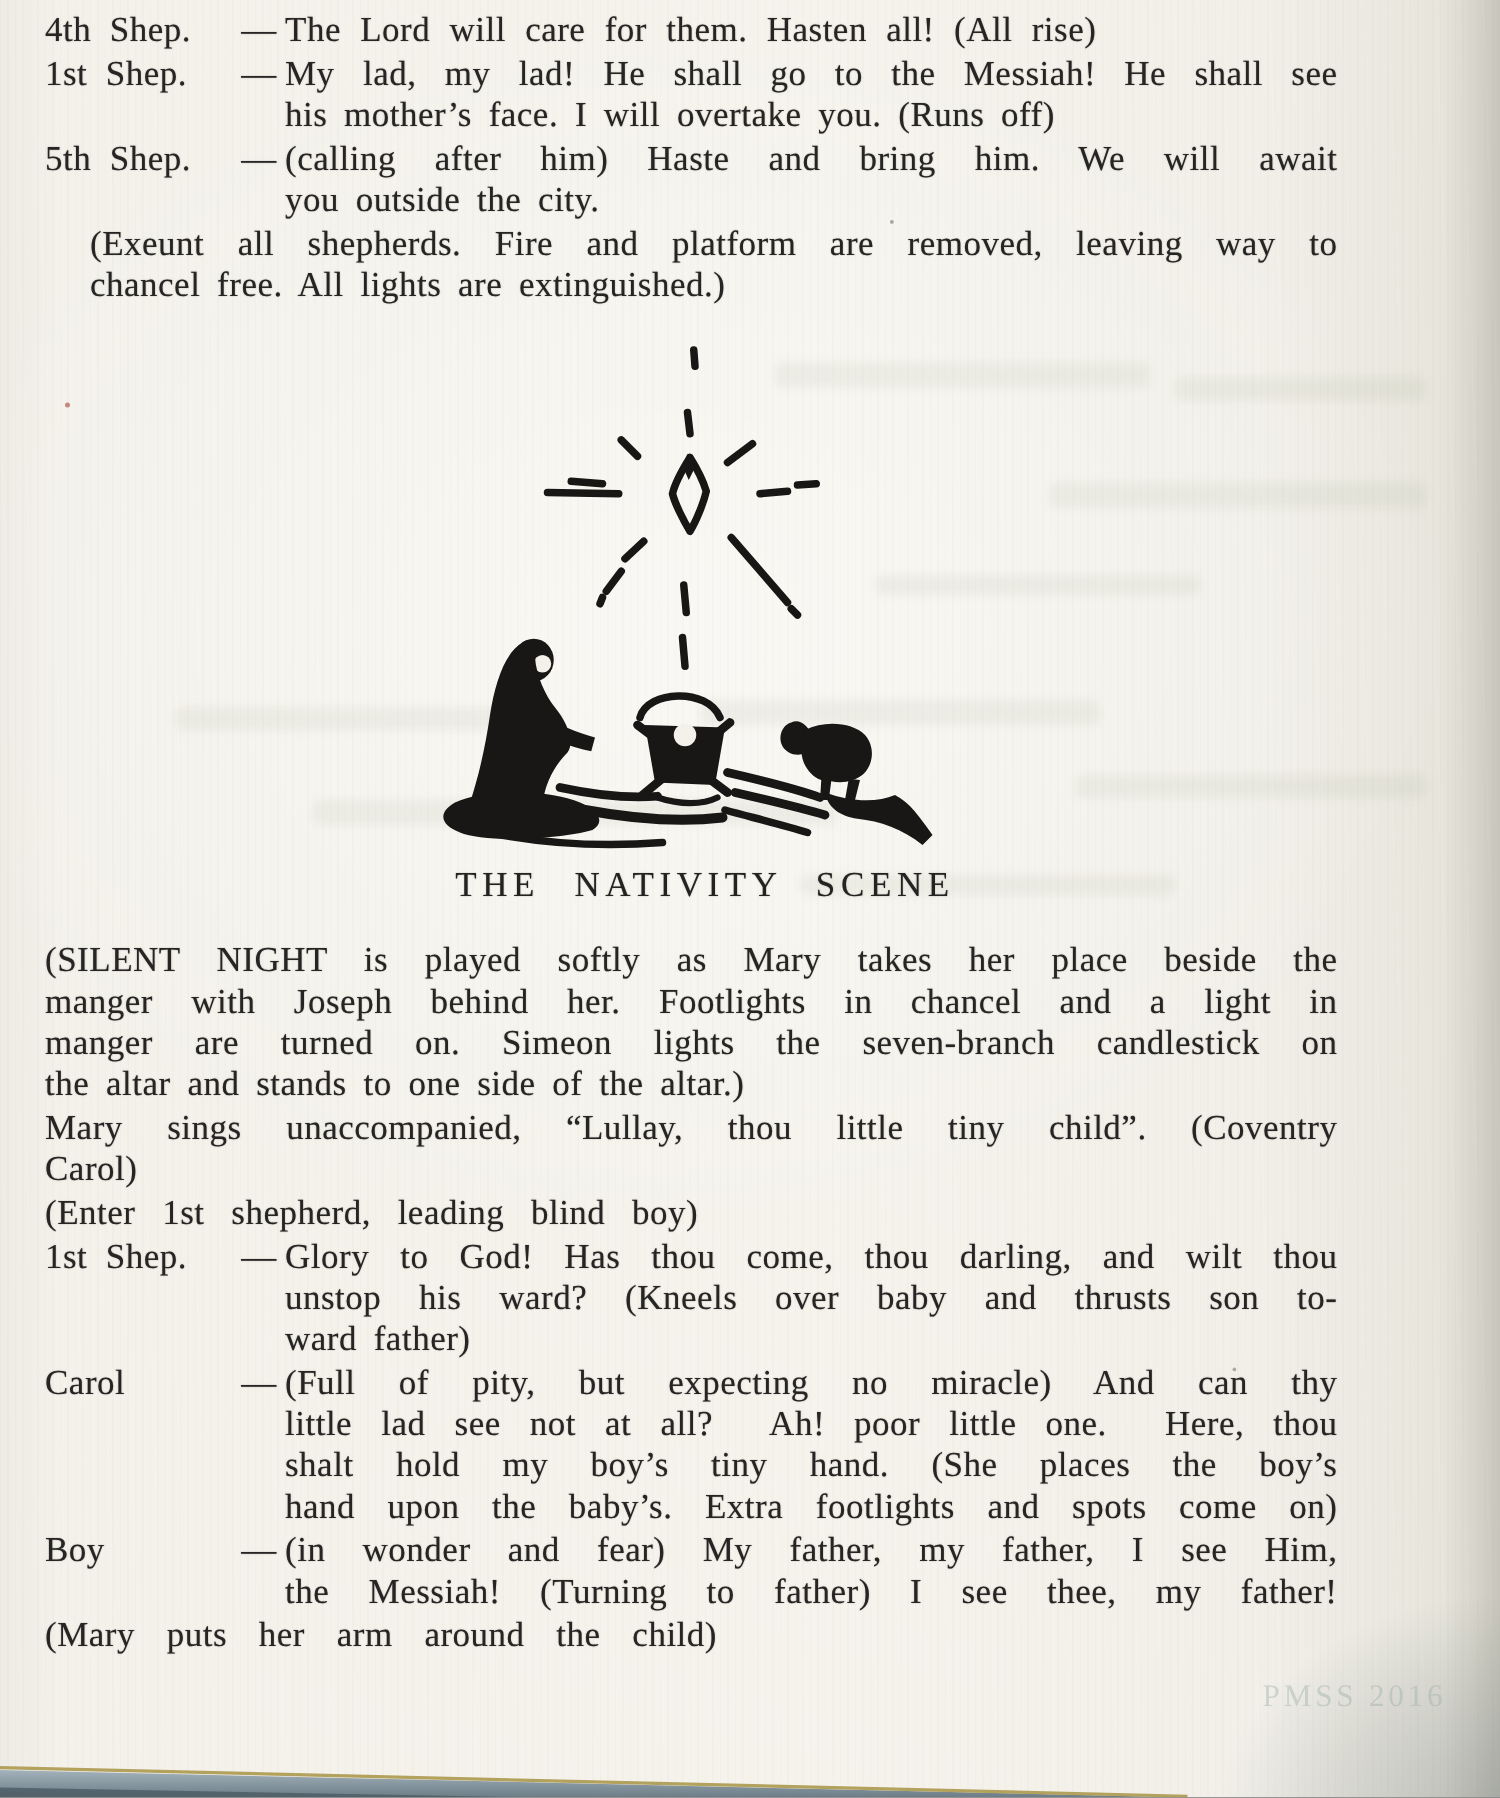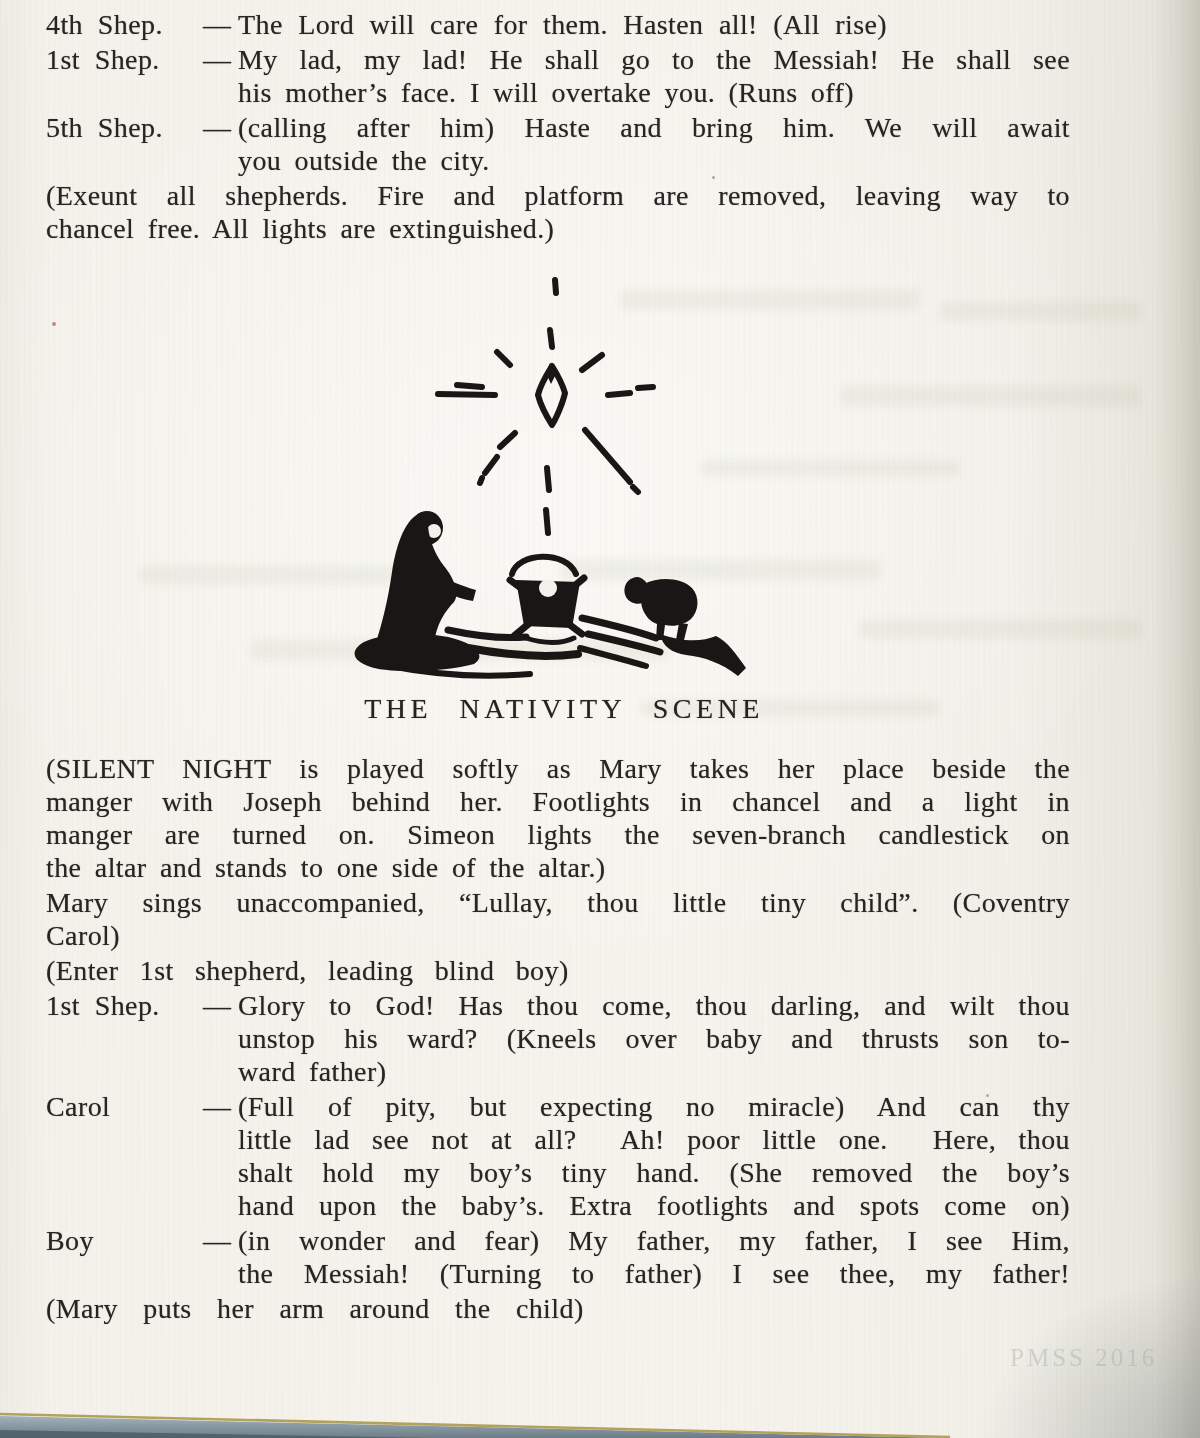--- a/index.html
+++ b/index.html
@@ -25,27 +25,27 @@
     background:linear-gradient(90deg, rgba(0,0,0,0) 0%, rgba(110,106,94,0.10) 55%, rgba(95,92,82,0.20) 100%);
   }
   .corner-curl{
     position:absolute;right:0;bottom:0;width:260px;height:190px;pointer-events:none;
     background:radial-gradient(ellipse at 105% 110%, rgba(100,112,112,0.38), rgba(100,112,112,0) 62%);
   }
   .smudge{position:absolute;background:rgba(148,156,126,0.10);filter:blur(4px);border-radius:6px;pointer-events:none;}
   .speck{position:absolute;border-radius:50%;pointer-events:none;}
 
   
-  .sec{position:absolute;left:0;width:1200px;box-sizing:border-box;padding-left:46px;padding-right:130px;}
+  .sec{position:absolute;left:0;width:1200px;box-sizing:border-box;padding-left:36px;padding-right:130px;}
   .sec, .sec *{font-size:28px;line-height:33px;letter-spacing:0.4px;}
   .ink{color:#262524;text-shadow:0 0 1px rgba(58,56,52,0.55);}
   #sec-top{top:8px;}
   #sec-body{top:752px;}
   .para{margin:0 0 2px 0;}
-  .mb4{margin-bottom:4px;}
+  .mb4{margin-bottom:4px;margin-left:36px;}
   .drow{display:grid;grid-template-columns:157px 35px 1fr;margin:0 0 2px 0;}
   .speaker{white-space:nowrap;}
   .dash{white-space:nowrap;}
   .ln{min-height:33px;font-family:Liberation Serif, serif;}
   .jl{text-align:justify;text-align-last:justify;}
   .ll{text-align:left;word-spacing:6px;}
   .ws8{word-spacing:8px;}
   .ws14{word-spacing:14px;}
   .ws18{word-spacing:18px;}
 
@@ -203,21 +203,21 @@
         <div class="ln jl">unstop his ward? (Kneels over baby and thrusts son to-</div>
         <div class="ln ll">ward father)</div>
       </div>
     </div>
     <div class="drow">
       <div class="speaker">Carol</div>
       <div class="dash">—</div>
       <div>
         <div class="ln jl">(Full of pity, but expecting no miracle) And can thy</div>
         <div class="ln jl">little lad see not at all?&nbsp; Ah! poor little one.&nbsp; Here, thou</div>
-        <div class="ln jl">shalt hold my boy’s tiny hand. (She removed the boy’s</div>
+        <div class="ln jl">shalt hold my boy’s tiny hand. (She places the boy’s</div>
         <div class="ln jl">hand upon the baby’s. Extra footlights and spots come on)</div>
       </div>
     </div>
     <div class="drow">
       <div class="speaker">Boy</div>
       <div class="dash">—</div>
       <div>
         <div class="ln jl">(in wonder and fear) My father, my father, I see Him,</div>
         <div class="ln jl">the Messiah! (Turning to father) I see thee, my father!</div>
       </div>

